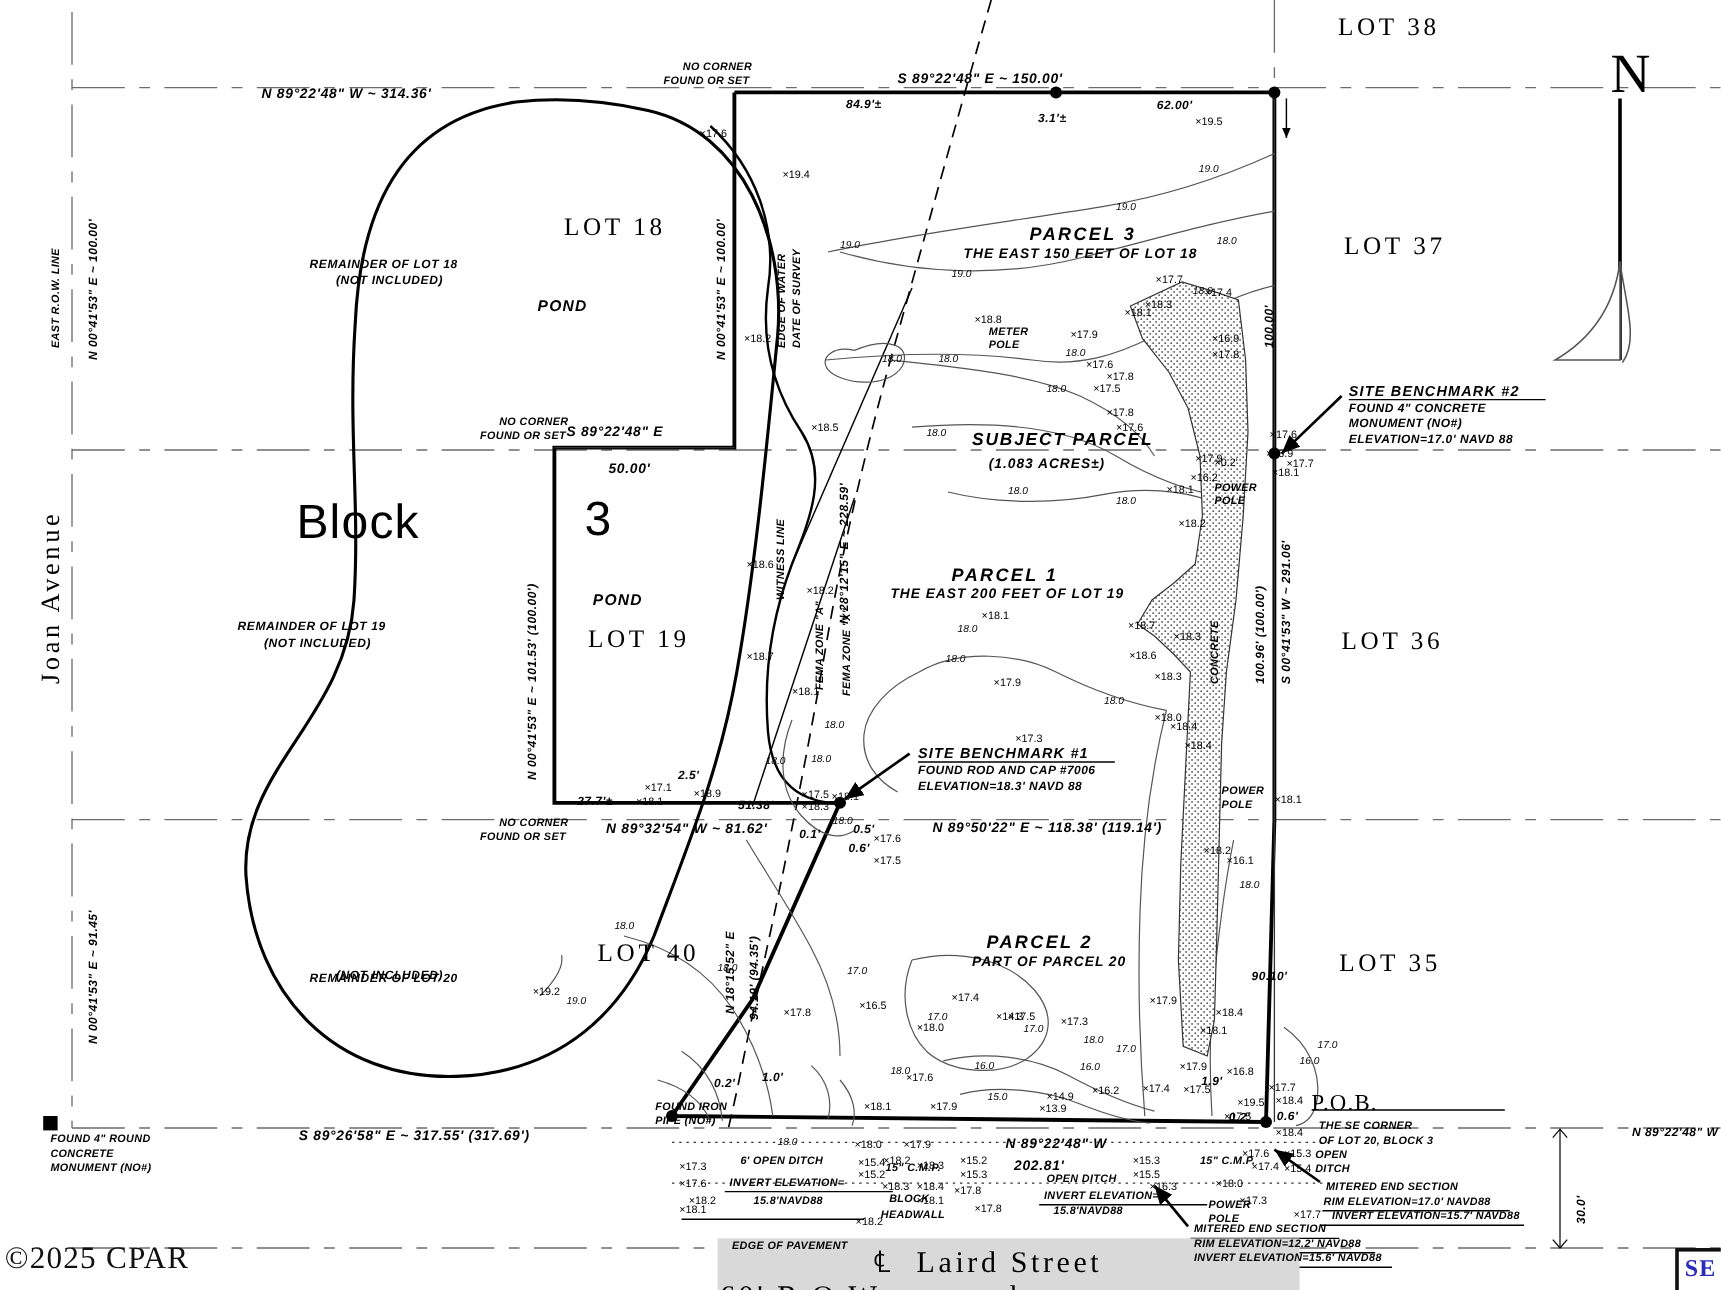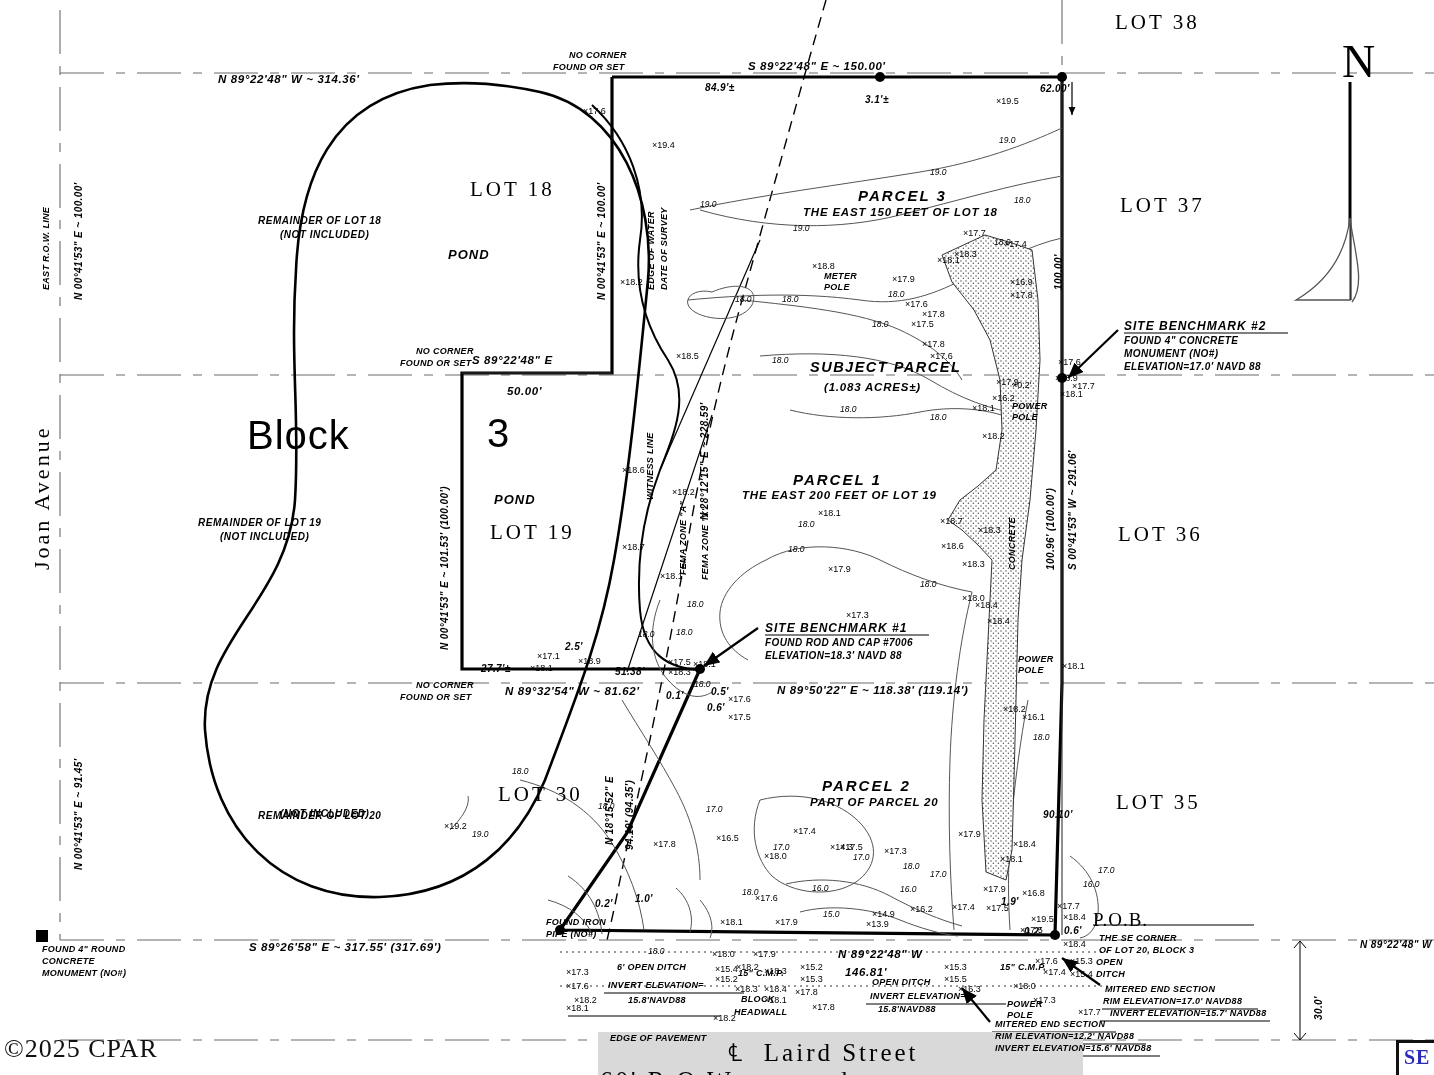--- a/index.html
+++ b/index.html
@@ -184,21 +184,21 @@
 
   <div class="pave" style="left:598px;top:1032px;width:485px;height:45px;"></div>
 
   <div id="textlayer">
       <div class="t lot" style="left: 1115px; top: 11px;">LOT 38</div>
       <div class="t lot" style="left: 1120px; top: 194px;">LOT 37</div>
       <div class="t lot" style="left: 1118px; top: 523px;">LOT 36</div>
       <div class="t lot" style="left: 1116px; top: 791px;">LOT 35</div>
       <div class="t lot" style="left: 470px; top: 178px;">LOT 18</div>
       <div class="t lot" style="left: 490px; top: 521px;">LOT 19</div>
-      <div class="t lot" style="left: 498px; top: 783px;">LOT 30</div>
+      <div class="t lot" style="left: 498px; top: 783px;">LOT 40</div>
       <div class="t blocktxt" style="left: 247px; top: 414px;">Block</div>
       <div class="t blocktxt" style="left: 487px; top: 412px;">3</div>
       <div class="t pond" style="left: 448px; top: 248px;">POND</div>
       <div class="t pond" style="left: 494px; top: 493px;">POND</div>
       <div class="t note" style="left: 258px; top: 216px;">REMAINDER OF LOT 18</div>
       <div class="t note" style="left: 280px; top: 230px;">(NOT INCLUDED)</div>
       <div class="t note" style="left: 198px; top: 518px;">REMAINDER OF LOT 19</div>
       <div class="t note" style="left: 220px; top: 532px;">(NOT INCLUDED)</div>
       <div class="t note" style="left: 258px; top: 795px; margin-top: 16px;">REMAINDER OF LOT 20</div>
       <div class="t note" style="left: 280px; top: 809px;">(NOT INCLUDED)</div>
@@ -225,36 +225,36 @@
       <div class="t note9" style="left: 569px; top: 51px;">NO CORNER</div>
       <div class="t note9" style="left: 553px; top: 63px;">FOUND OR SET</div>
       <div class="t note9" style="left: 416px; top: 347px;">NO CORNER</div>
       <div class="t note9" style="left: 400px; top: 359px;">FOUND OR SET</div>
       <div class="t note9" style="left: 416px; top: 681px;">NO CORNER</div>
       <div class="t note9" style="left: 400px; top: 693px;">FOUND OR SET</div>
       <div class="t dim" style="left: 218px; top: 73px;">N 89°22'48" W ~ 314.36'</div>
       <div class="t dim" style="left: 748px; top: 60px;">S 89°22'48" E ~ 150.00'</div>
       <div class="t dim10" style="left: 705px; top: 83px;">84.9'±</div>
       <div class="t dim10" style="left: 865px; top: 95px;">3.1'±</div>
-      <div class="t dim10" style="left: 1040px; top: 84px;">62.00'</div>
+      <div class="t dim10" style="left: 964px; top: 84px;">62.00'</div>
       <div class="t dim" style="left: 472px; top: 354px;">S 89°22'48" E</div>
       <div class="t dim" style="left: 507px; top: 385px;">50.00'</div>
       <div class="t dim10" style="left: 481px; top: 664px;">27.7'±</div>
       <div class="t dim10" style="left: 565px; top: 642px;">2.5'</div>
       <div class="t dim10" style="left: 615px; top: 667px;">51.38'</div>
       <div class="t dim" style="left: 505px; top: 685px;">N 89°32'54" W ~ 81.62'</div>
       <div class="t dim" style="left: 777px; top: 684px;">N 89°50'22" E ~ 118.38' (119.14')</div>
       <div class="t dim10" style="left: 666px; top: 691px; text-align: right;">0.1'</div>
       <div class="t dim10" style="left: 711px; top: 687px;">0.5'</div>
       <div class="t dim10" style="left: 707px; top: 703px;">0.6'</div>
       <div class="t dim10" style="left: 595px; top: 899px;">0.2'</div>
       <div class="t dim10" style="left: 635px; top: 894px;">1.0'</div>
       <div class="t dim" style="left: 249px; top: 941px;">S 89°26'58" E ~ 317.55' (317.69')</div>
       <div class="t dim" style="left: 838px; top: 948px;">N 89°22'48" W</div>
-      <div class="t dim" style="left: 845px; top: 966px;">146.81'</div>
+      <div class="t dim" style="left: 845px; top: 966px;">202.81'</div>
       <div class="t dim10" style="left: 1360px; top: 940px;">N 89°22'48" W</div>
       <div class="t dim10" style="left: 1001px; top: 897px;">1.9'</div>
       <div class="t dim10" style="left: 1024px; top: 927px;">0.2'</div>
       <div class="t dim10" style="left: 1064px; top: 926px;">0.6'</div>
       <div class="t dim10" style="left: 1043px; top: 810px;">90.10'</div>
       <div class="t dim10 rot90" style="left: 74px; top: 300px;">N 00°41'53" E ~ 100.00'</div>
       <div class="t note9 rot90" style="left: 42px; top: 290px;">EAST R.O.W. LINE</div>
       <div class="t dim10 rot90" style="left: 74px; top: 870px;">N 00°41'53" E ~ 91.45'</div>
       <div class="t dim10 rot90" style="left: 597px; top: 300px;">N 00°41'53" E ~ 100.00'</div>
       <div class="t dim10 rot90" style="left: 440px; top: 650px;">N 00°41'53" E ~ 101.53' (100.00')</div>

